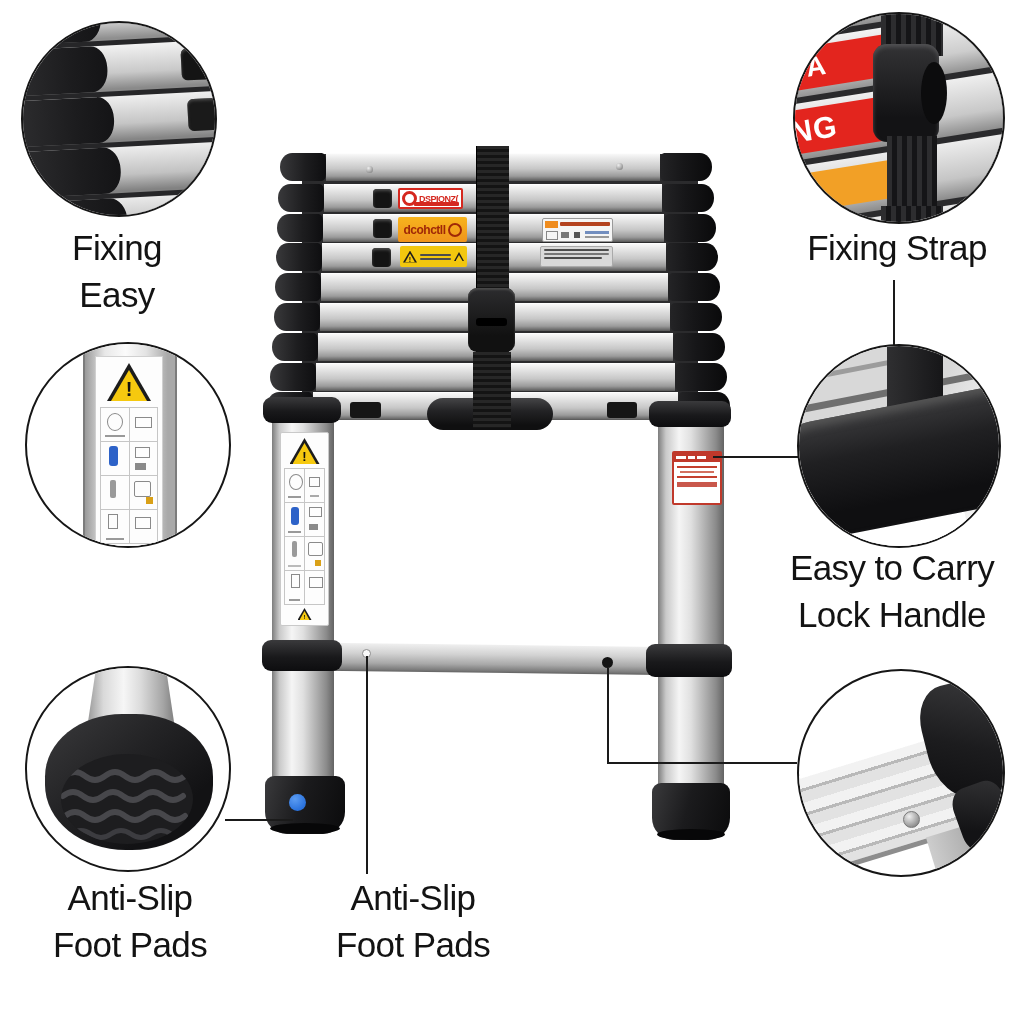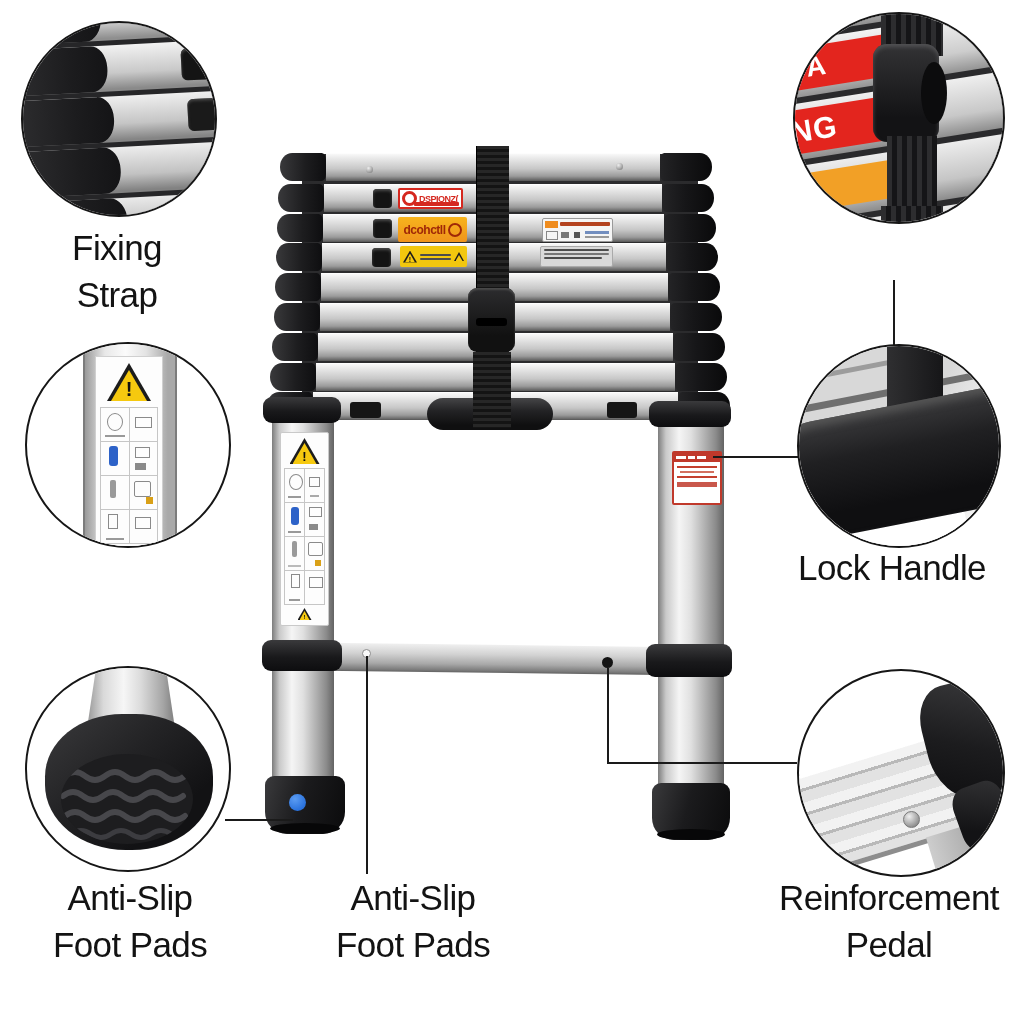--- a/index.html
+++ b/index.html
@@ -371,31 +371,31 @@
     </div>
     <div style="left:126px;top:10px;width:84px;height:116px;border-radius:34% 40% 30% 45%;transform:rotate(-14deg);
                 background:linear-gradient(205deg,#3b3b3d,#1c1c1e 55%,#0e0e10);"></div>
     <div style="left:158px;top:112px;width:52px;height:66px;border-radius:30%;transform:rotate(-20deg);
                 background:linear-gradient(205deg,#323234,#131315 70%);"></div>
     <div class="screw" style="left:104px;top:140px;width:15px;height:15px;border:1px solid #777;"></div>
   </div>
 
   <div class="title" style="left:117px;top:224px;">
     <div>Fixing</div>
-    <div>Strap</div>
+    <div>Easy</div>
+  </div>
+  <div class="title" style="left:897px;top:224px;">
+    <div>Fixing Strap</div>
   </div>
   <div class="title" style="left:892px;top:544px;">
+    <div>Easy to Carry</div>
     <div>Lock Handle</div>
   </div>
   <div class="title" style="left:130px;top:874px;">
     <div>Anti-Slip</div>
     <div>Foot Pads</div>
   </div>
   <div class="title" style="left:413px;top:874px;">
     <div>Anti-Slip</div>
     <div>Foot Pads</div>
   </div>
-  <div class="title" style="left:889px;top:874px;">
-    <div>Reinforcement</div>
-    <div>Pedal</div>
-  </div>
 
 </div>
 
 </body></html>

